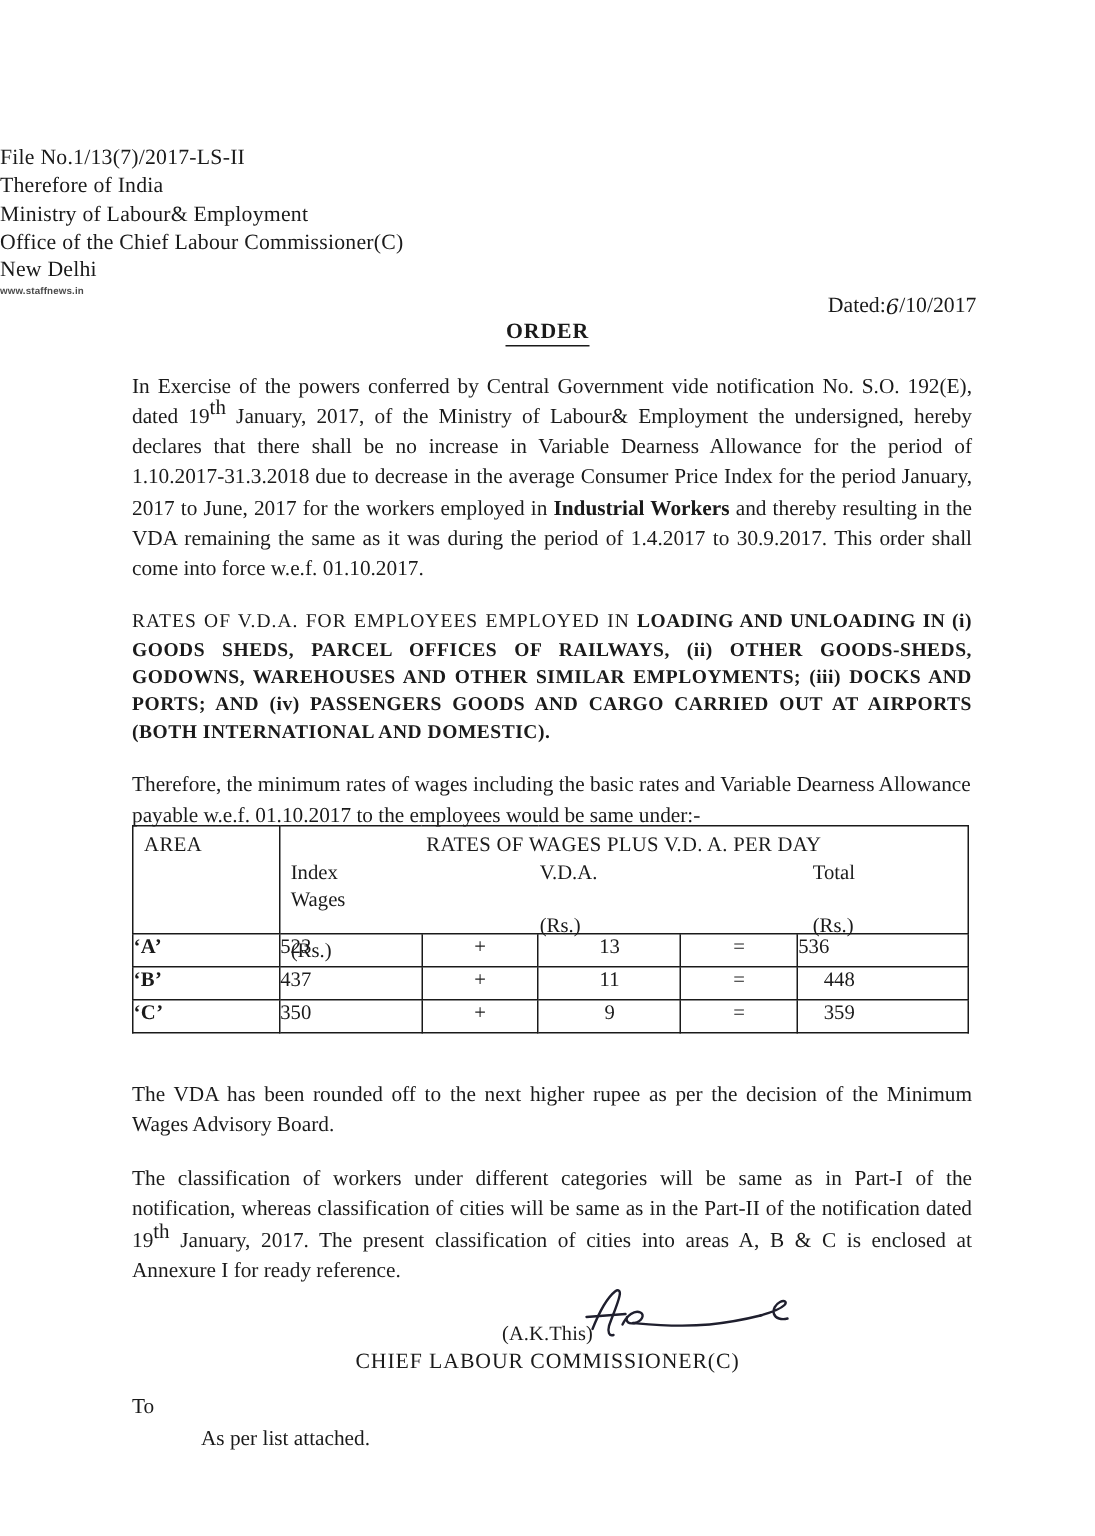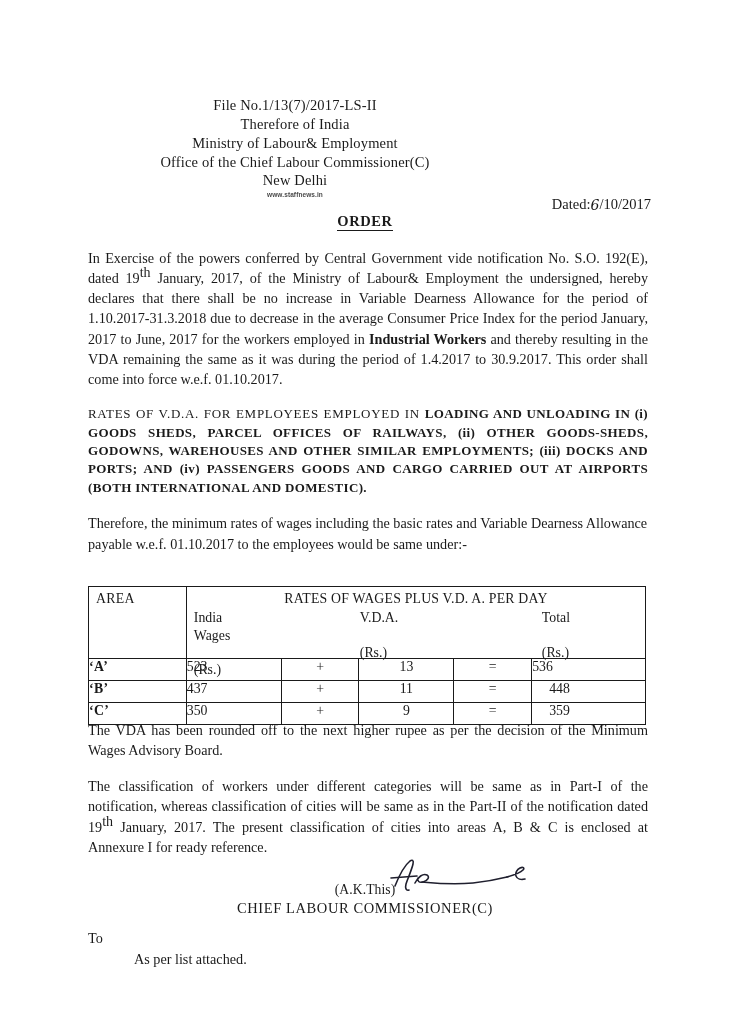--- a/index.html
+++ b/index.html
@@ -22,21 +22,21 @@
     height: 1024px;
     background: #fff;
   }
 
   
   .letterhead {
     position: absolute;
     left: 0;
     top: 96px;
     width: 590px;
-    text-align: center;
+    text-align: left;
     line-height: 1.30;
     font-size: 14.5px;
     letter-spacing: 0.15px;
   }
   .letterhead div { white-space: nowrap; }
   .watermark {
     font-family: "Liberation Sans", "DejaVu Sans", sans-serif;
     font-size: 6.5px;
     font-weight: bold;
     letter-spacing: 0.1px;
@@ -109,21 +109,21 @@
   .rates-block .lead { letter-spacing: 0.7px; }
   .rates-block .caps-bold {
     font-weight: bold;
     letter-spacing: 0.35px;
   }
 
   
   .wage-table {
     position: absolute;
     left: 88px;
-    top: 586px;
+    top: 550px;
     width: 558px;
     border-collapse: collapse;
     font-size: 13.8px;
   }
   .wage-table td {
     border: 1.1px solid #1a1a1a;
     padding: 0;
     vertical-align: top;
   }
   .col-area   { width: 98px; }
@@ -271,21 +271,21 @@
         <col class="col-total">
     </colgroup>
     <tbody>
       <tr>
         <td class="hdr-cell">
           <span class="hdr-area-label">AREA</span>
         </td>
         <td class="hdr-cell" colspan="5">
           <span class="hdr-span-title">RATES OF WAGES PLUS V.D. A. PER DAY</span>
           <span class="sub-basic">
-            <span>India</span><br>
+            <span>Index</span><br>
             <span>Wages</span>
             <span class="rs">(Rs.)</span>
           </span>
           <span class="sub-vda" style="left:173px;">
             <span>V.D.A.</span>
             <span class="rs">(Rs.)</span>
           </span>
           <span class="sub-total" style="left:355px;text-align:right;">
             <span>Total</span>
             <span class="rs">(Rs.)</span>

